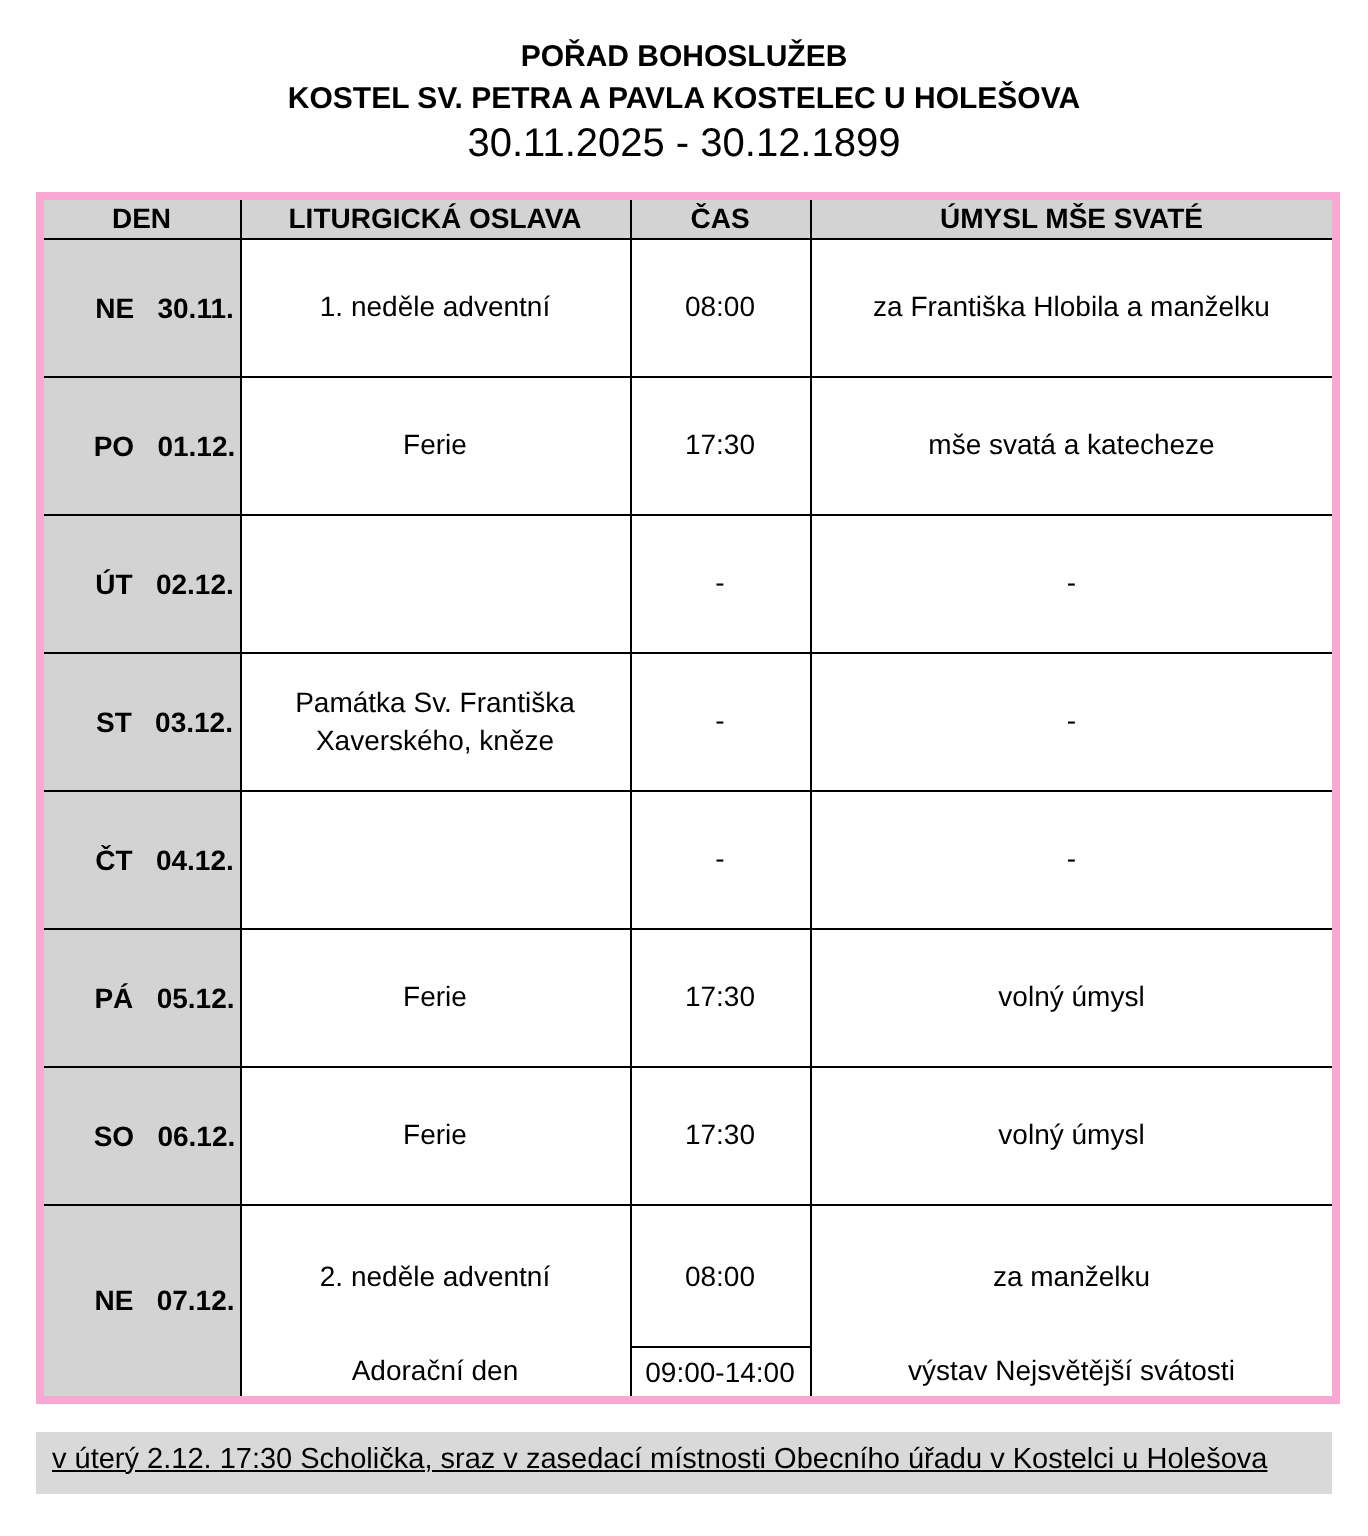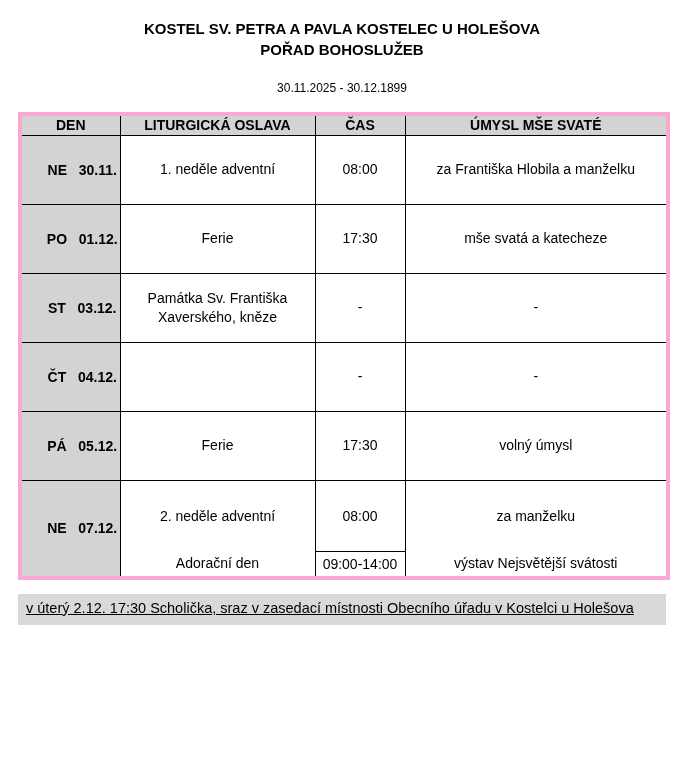--- a/index.html
+++ b/index.html
@@ -5,21 +5,21 @@
   * { box-sizing: border-box; }
   html, body { margin: 0; padding: 0; background: #ffffff; }
   body {
     width: 684px; height: 768px;
     font-family: "Liberation Sans", sans-serif;
     color: #000;
     overflow: hidden;
   }
   .titleblock { text-align: center; padding-top: 18px; }
   .title-line { font-weight: bold; font-size: 15px; line-height: 21px; }
-  .date-range { font-size: 12px; line-height: 20px; margin-top: 18px; }
+  .date-range { font-size: 20px; line-height: 20px; margin-top: 2px; }
 
   table.schedule {
     border-collapse: collapse;
     table-layout: fixed;
     width: 648px;
     margin: 14px 18px 0 18px;
     border: 4px solid #f9a8d4;
   }
   .schedule th, .schedule td { border: 1px solid #000; }
   .schedule thead th {
@@ -61,22 +61,22 @@
     padding: 4px 8px 6px 8px;
     text-decoration: underline;
   }
 </style>
 </head>
 <body>
 
 <div class="page">
 
   <div class="titleblock">
+    <div class="title-line">POŘAD BOHOSLUŽEB</div>
     <div class="title-line">KOSTEL SV. PETRA A PAVLA KOSTELEC U HOLEŠOVA</div>
-    <div class="title-line">POŘAD BOHOSLUŽEB</div>
     <div class="date-range">30.11.2025 - 30.12.1899</div>
   </div>
 
   <table class="schedule">
     <colgroup>
       <col style="width:100px">
       <col style="width:195px">
       <col style="width:90px">
       <col style="width:263px">
     </colgroup>
@@ -97,20 +97,26 @@
         <td class="umysl">za Františka Hlobila a manželku</td>
       </tr>
 
       <tr>
         <td class="den">PO   01.12.</td>
         <td class="oslava">Ferie</td>
         <td class="cas">17:30</td>
         <td class="umysl">mše svatá a katecheze</td>
       </tr>
 
+      <tr>
+        <td class="den">ÚT   02.12.</td>
+        <td class="oslava"></td>
+        <td class="cas">-</td>
+        <td class="umysl">-</td>
+      </tr>
 
       <tr>
         <td class="den">ST   03.12.</td>
         <td class="oslava">Památka Sv. Františka Xaverského, kněze</td>
         <td class="cas">-</td>
         <td class="umysl">-</td>
       </tr>
 
       <tr>
         <td class="den">ČT   04.12.</td>
@@ -119,20 +125,26 @@
         <td class="umysl">-</td>
       </tr>
 
       <tr>
         <td class="den">PÁ   05.12.</td>
         <td class="oslava">Ferie</td>
         <td class="cas">17:30</td>
         <td class="umysl">volný úmysl</td>
       </tr>
 
+      <tr>
+        <td class="den">SO   06.12.</td>
+        <td class="oslava">Ferie</td>
+        <td class="cas">17:30</td>
+        <td class="umysl">volný úmysl</td>
+      </tr>
 
       <tr class="lastrow">
         <td class="den">NE   07.12.</td>
         <td class="stacked">
           <div class="stack">
             <div class="top">2. neděle adventní</div>
             <div class="bottom">Adorační den</div>
           </div>
         </td>
         <td class="stacked">

